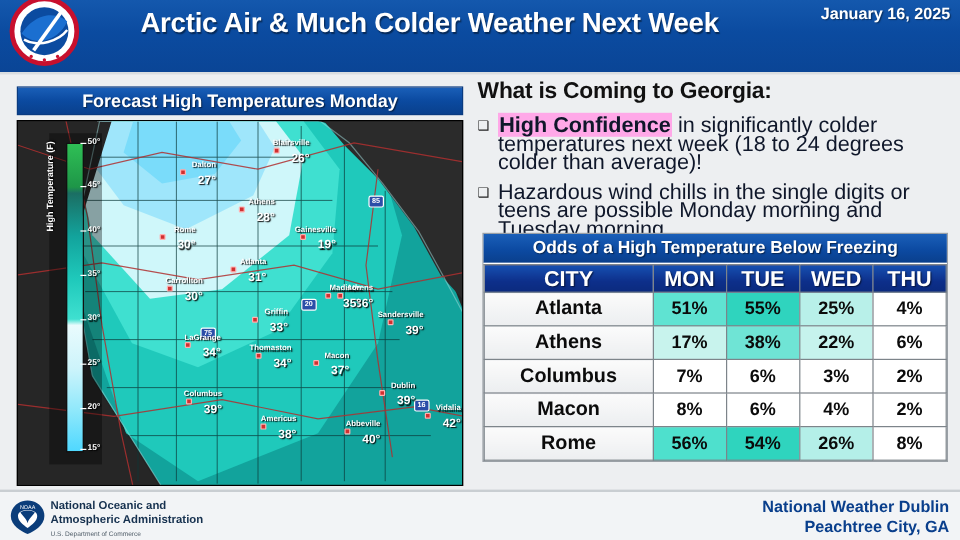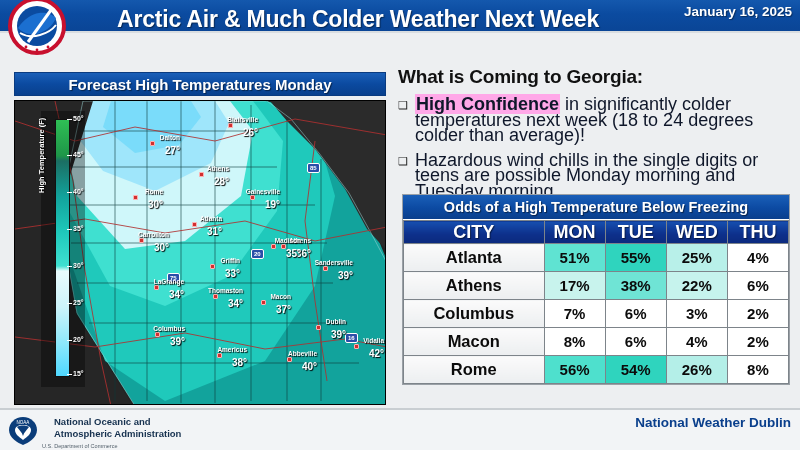--- a/index.html
+++ b/index.html
@@ -6,21 +6,21 @@
   html, body {
     width: 800px; height: 450px;
     background: #eceff1;
     font-family: "Liberation Sans", sans-serif;
     overflow: hidden;
   }
   .page { position: relative; width: 800px; height: 450px; background: #edeff1; }
 
   
   .header {
-    position: absolute; left: 0; top: 0; width: 800px; height: 33px;
+    position: absolute; left: 0; top: 0; width: 800px; height: 62px;
     background: linear-gradient(180deg,#1458ad 0%, #0b4ba0 45%, #0a4596 100%);
     border-bottom: 2px solid #d9dde0;
     padding-left: 36px;
   }
   .header-title {
     position: absolute; left: 78px; top: 6px; width: 560px;
     text-align: center;
     color: #ffffff; font-size: 23px; font-weight: bold;
     letter-spacing: -0.2px;
     text-shadow: 1px 1px 1px rgba(0,0,0,.45);
@@ -124,21 +124,21 @@
   col.c-city { width: 36.5%; }
   col.c-d { width: 15.875%; }
 
   
   .footer {
     position: absolute; left: 0; bottom: 0; width: 800px; height: 42px;
     background: #f2f4f6; border-top: 2px solid #c9ced2;
   }
   .noaa-logo { position: absolute; left: 8px; top: 6px; width: 30px; height: 30px; }
   .noaa-txt { position: absolute; left: 42px; top: 6px; line-height: 11.5px; }
-  .noaa-txt .l1 { color: #16314f; font-size: 9.5px; font-weight: bold; margin-left: 12px; }
+  .noaa-txt .l1 { color: #16314f; font-size: 9.5px; font-weight: bold; }
   .noaa-txt .l3 { color: #53606b; font-size: 5.5px; margin-top: 2px; }
   .nws-txt {
     position: absolute; right: 9px; top: 5px; text-align: right;
     color: #0a3f8c; font-size: 13.5px; font-weight: bold; line-height: 16px;
   }
 </style>
 </head>
 <body>
 
 <div class="page">
@@ -427,16 +427,17 @@
         <text x="15" y="8" font-size="4.5" fill="#ffffff" text-anchor="middle" font-family="Liberation Sans, sans-serif">NOAA</text>
       </svg>
     </span>
     <div class="noaa-txt">
       <div class="l1">National Oceanic and</div>
       <div class="l1">Atmospheric Administration</div>
       <div class="l3">U.S. Department of Commerce</div>
     </div>
     <div class="nws-txt">
       <div>National Weather Dublin</div>
+      <div>Peachtree City, GA</div>
     </div>
   </div>
 
 </div>
 
 </body></html>

